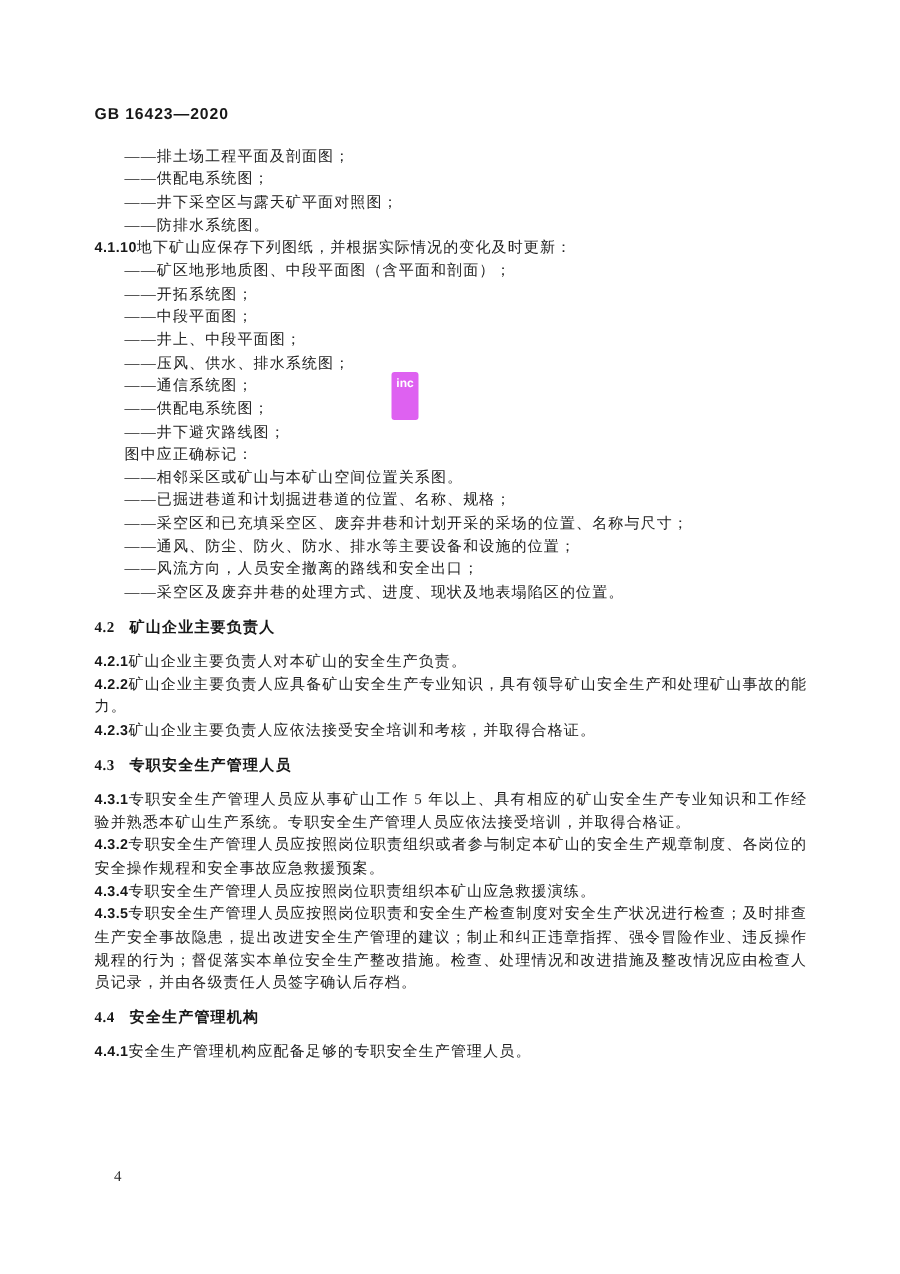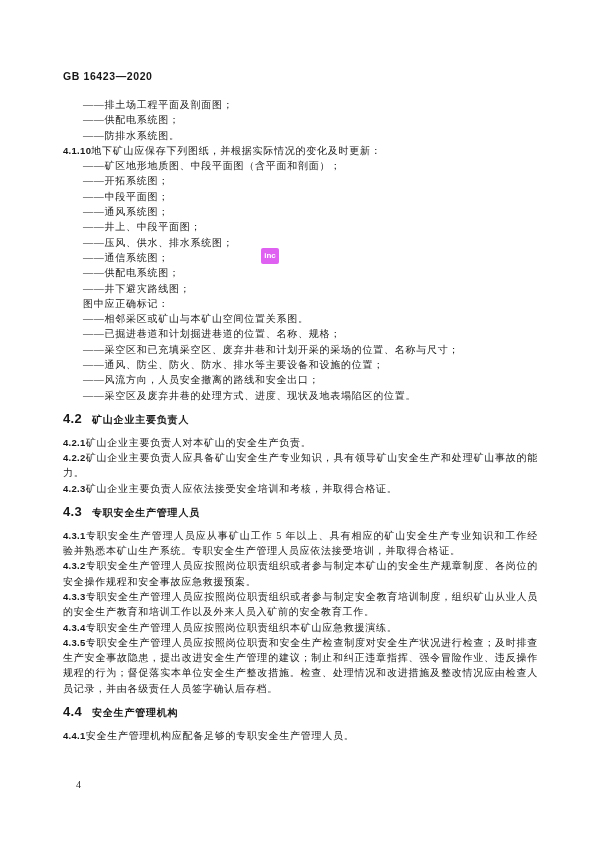--- a/index.html
+++ b/index.html
@@ -45,81 +45,80 @@
   }
   .content .heading {
     font-weight: 700;
     font-size: 10px;
     line-height: 15.3px;
     letter-spacing: 0.8px;
     margin: 8px 0 7.5px 0;
     color: #171717;
   }
   .content .heading .num {
-    font-family: Liberation Sans, sans-serif;
-    font-size: 13px;
+    font-family: Liberation Serif, serif;
+    font-size: 10px;
     letter-spacing: 0.3px;
     margin-right: 10px;
   }
   .page-number {
     position: absolute;
     left: 76px; top: 779px;
     font-size: 10px;
     color: #2a2a2a;
   }
   .watermark {
     position: absolute;
     left: 261px; top: 248px;
-    width: 18px; height: 16px;
+    width: 18px; height: 32px;
     background: #d946ef;
     border-radius: 2px;
     color: #ffffff;
     font-family: "Liberation Sans", "DejaVu Sans", sans-serif;
     font-weight: 700;
     font-size: 8px;
     line-height: 16px;
     text-align: center;
     opacity: 0.85;
   }
 </style>
 </head>
 <body>
 
 <div class="page">
   <div class="doc-header">GB 16423—2020</div>
 
   <div class="content" id="content">
       <p class="line dash">——排土场工程平面及剖面图；</p>
       <p class="line dash">——供配电系统图；</p>
+      <p class="line dash">——井下采空区与露天矿平面对照图；</p>
       <p class="line dash">——防排水系统图。</p>
       <p class="line clause"><span class="num">4.1.10</span><span>地下矿山应保存下列图纸，并根据实际情况的变化及时更新：</span></p>
       <p class="line dash">——矿区地形地质图、中段平面图（含平面和剖面）；</p>
       <p class="line dash">——开拓系统图；</p>
       <p class="line dash">——中段平面图；</p>
-      <p class="line dash">——通风系统图；</p>
       <p class="line dash">——井上、中段平面图；</p>
       <p class="line dash">——压风、供水、排水系统图；</p>
       <p class="line dash">——通信系统图；</p>
       <p class="line dash">——供配电系统图；</p>
       <p class="line dash">——井下避灾路线图；</p>
       <p class="line indent">图中应正确标记：</p>
       <p class="line dash">——相邻采区或矿山与本矿山空间位置关系图。</p>
       <p class="line dash">——已掘进巷道和计划掘进巷道的位置、名称、规格；</p>
       <p class="line dash">——采空区和已充填采空区、废弃井巷和计划开采的采场的位置、名称与尺寸；</p>
       <p class="line dash">——通风、防尘、防火、防水、排水等主要设备和设施的位置；</p>
       <p class="line dash">——风流方向，人员安全撤离的路线和安全出口；</p>
       <p class="line dash">——采空区及废弃井巷的处理方式、进度、现状及地表塌陷区的位置。</p>
       <p class="line heading"><span class="num">4.2</span><span>矿山企业主要负责人</span></p>
       <p class="line clause"><span class="num">4.2.1</span><span>矿山企业主要负责人对本矿山的安全生产负责。</span></p>
       <p class="line clause"><span class="num">4.2.2</span><span>矿山企业主要负责人应具备矿山安全生产专业知识，具有领导矿山安全生产和处理矿山事故的能力。</span></p>
       <p class="line clause"><span class="num">4.2.3</span><span>矿山企业主要负责人应依法接受安全培训和考核，并取得合格证。</span></p>
       <p class="line heading"><span class="num">4.3</span><span>专职安全生产管理人员</span></p>
       <p class="line clause"><span class="num">4.3.1</span><span>专职安全生产管理人员应从事矿山工作 5 年以上、具有相应的矿山安全生产专业知识和工作经验并熟悉本矿山生产系统。专职安全生产管理人员应依法接受培训，并取得合格证。</span></p>
       <p class="line clause"><span class="num">4.3.2</span><span>专职安全生产管理人员应按照岗位职责组织或者参与制定本矿山的安全生产规章制度、各岗位的安全操作规程和安全事故应急救援预案。</span></p>
-      <p class="line clause"><span class="num">4.3.3</span><span>专职安全生产管理人员应按照岗位职责组织或者参与制定安全教育培训制度，组织矿山从业人员的安全生产教育和培训工作以及外来人员入矿前的安全教育工作。</span></p>
       <p class="line clause"><span class="num">4.3.4</span><span>专职安全生产管理人员应按照岗位职责组织本矿山应急救援演练。</span></p>
       <p class="line clause"><span class="num">4.3.5</span><span>专职安全生产管理人员应按照岗位职责和安全生产检查制度对安全生产状况进行检查；及时排查生产安全事故隐患，提出改进安全生产管理的建议；制止和纠正违章指挥、强令冒险作业、违反操作规程的行为；督促落实本单位安全生产整改措施。检查、处理情况和改进措施及整改情况应由检查人员记录，并由各级责任人员签字确认后存档。</span></p>
       <p class="line heading"><span class="num">4.4</span><span>安全生产管理机构</span></p>
       <p class="line clause"><span class="num">4.4.1</span><span>安全生产管理机构应配备足够的专职安全生产管理人员。</span></p>
     </div>
 </div>
 
 <div class="watermark">inc</div>
 
 <div class="page-number">4</div>

